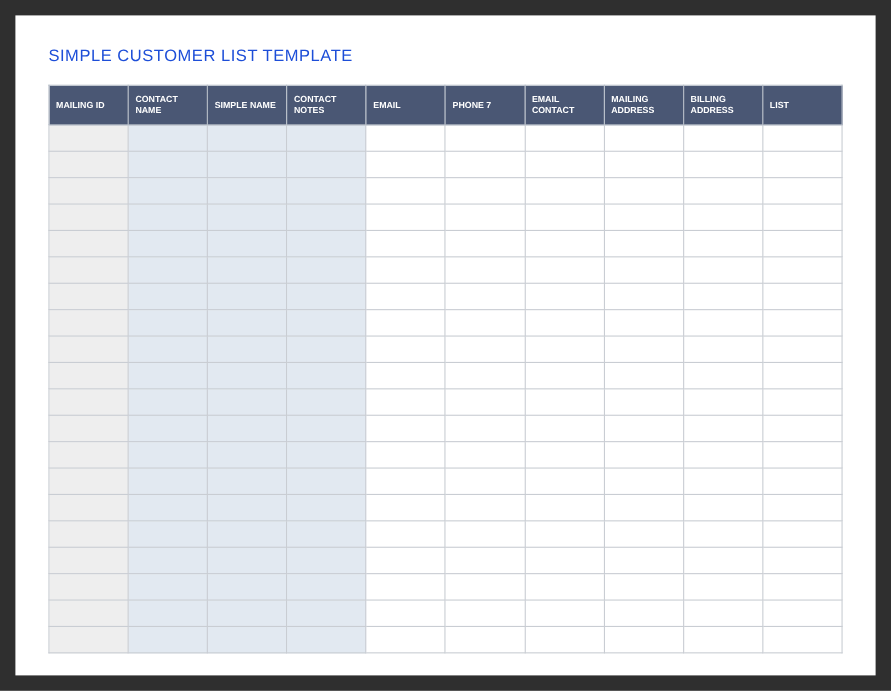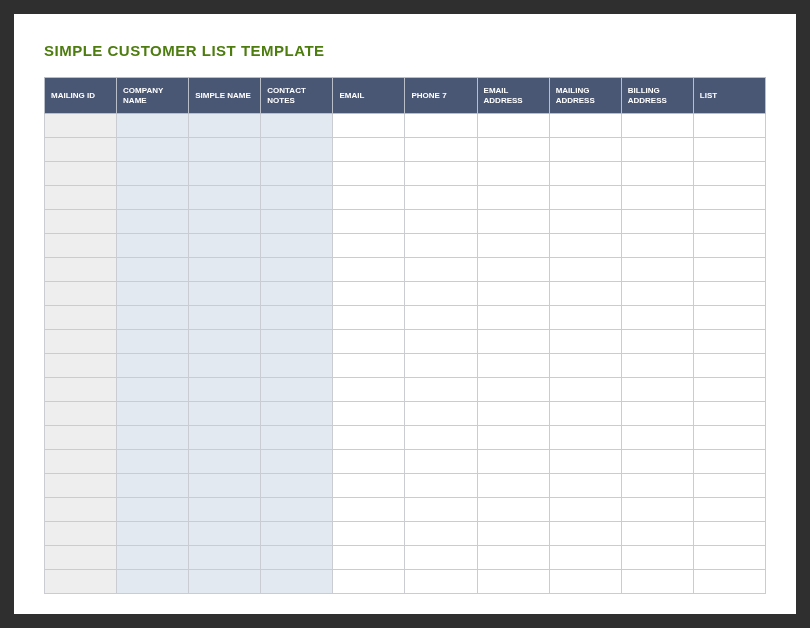--- a/index.html
+++ b/index.html
@@ -12,23 +12,23 @@
   }
   .page {
     background: #ffffff;
     width: 100%;
     height: 100%;
     padding: 28px 30px;
     overflow: hidden;
   }
   .title {
     font-size: 15px;
-    font-weight: 700;
+    font-weight: 400;
     letter-spacing: 0.5px;
-    color: #4d7c0f;
+    color: #1d4ed8;
     margin-bottom: 18px;
   }
   table {
     border-collapse: collapse;
     width: 100%;
     table-layout: fixed;
   }
   th {
     background: #4a5774;
     color: #ffffff;
@@ -53,26 +53,26 @@
 </style>
 </head>
 <body>
 
 <div class="page">
   <div class="title">SIMPLE CUSTOMER LIST TEMPLATE</div>
   <table>
     <thead>
       <tr>
         <th>MAILING ID</th>
-        <th>COMPANY NAME</th>
+        <th>CONTACT NAME</th>
         <th>SIMPLE NAME</th>
         <th>CONTACT NOTES</th>
         <th>EMAIL</th>
         <th>PHONE 7</th>
-        <th>EMAIL ADDRESS</th>
+        <th>EMAIL CONTACT</th>
         <th>MAILING ADDRESS</th>
         <th>BILLING ADDRESS</th>
         <th>LIST</th>
       </tr>
     </thead>
     <tbody id="tbody">
         <tr>
           <td class="col-id"></td>
           <td class="col-shade"></td>
           <td class="col-shade"></td>

